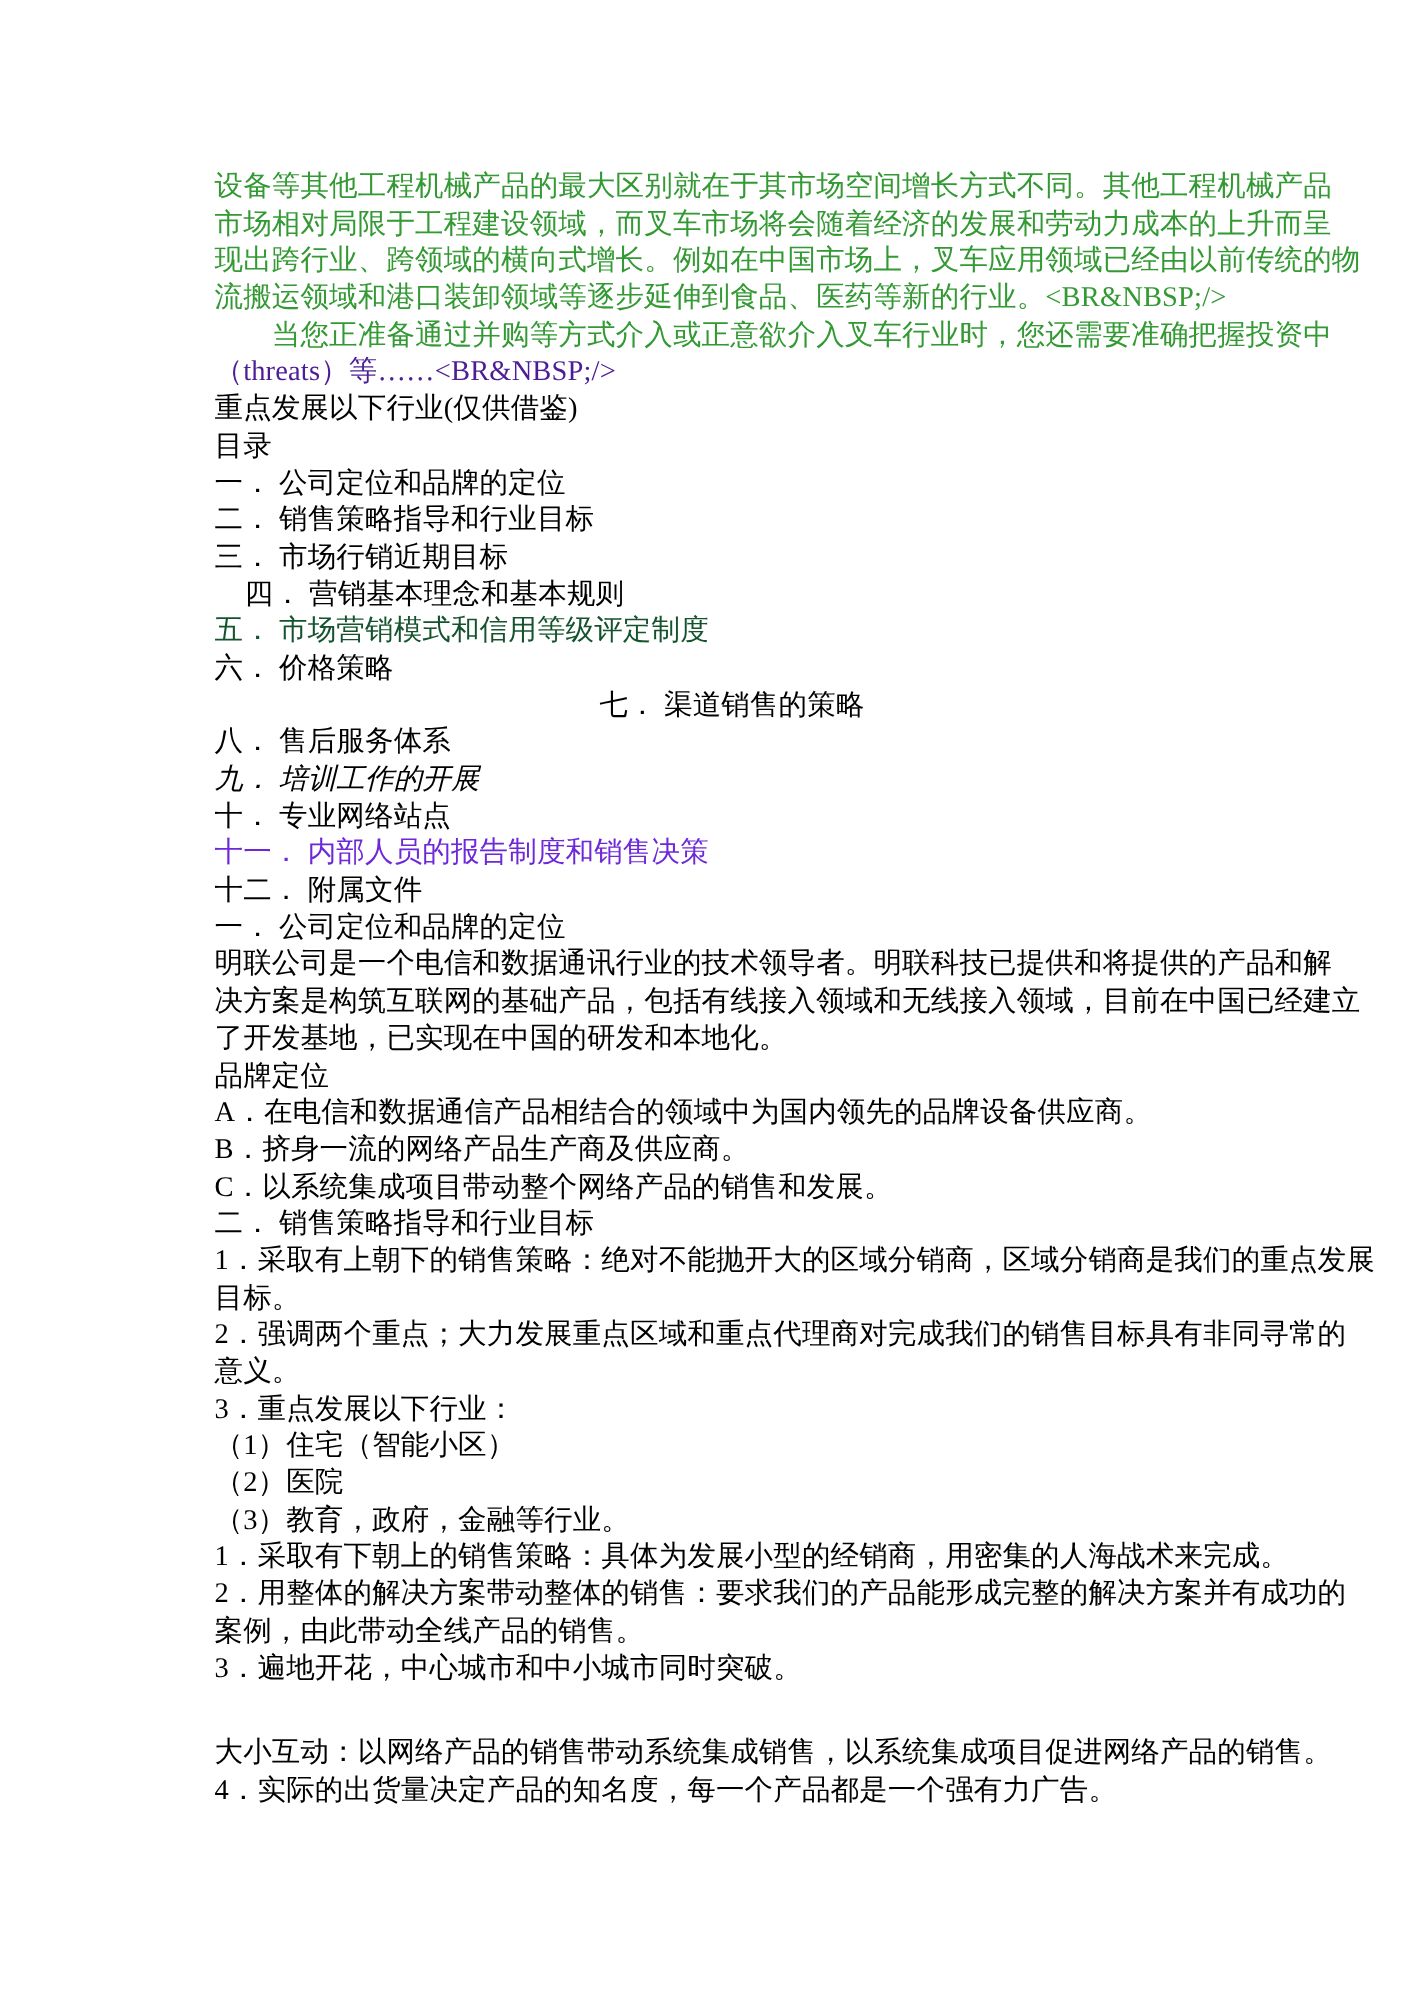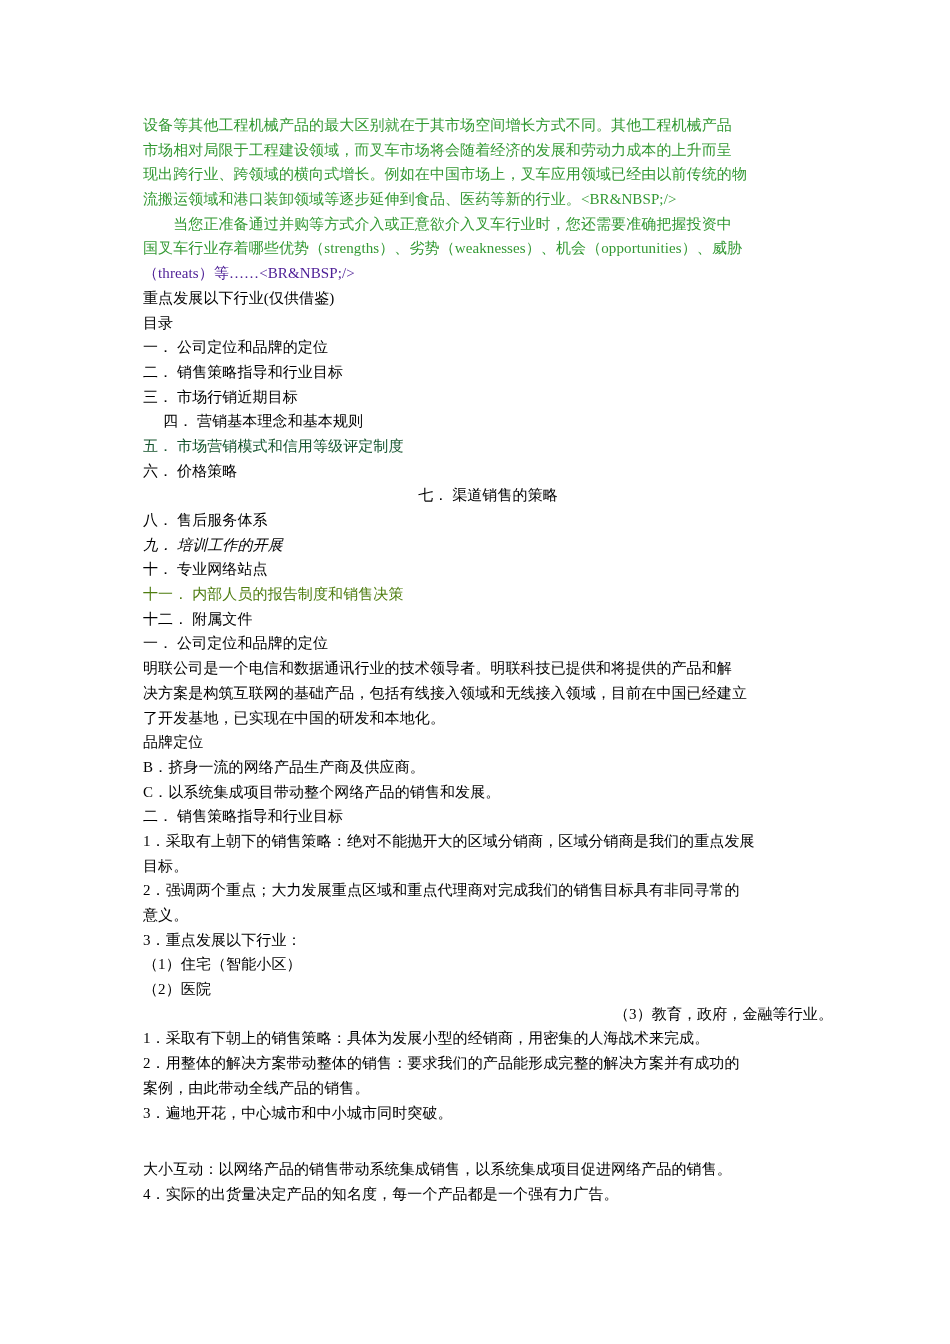--- a/index.html
+++ b/index.html
@@ -17,90 +17,90 @@
   }
   .content {
     position: absolute;
     left: 143px;
     top: 113px;
     width: 690px;
   }
   .line {
     height: 24.7px;
     line-height: 24.7px;
-    font-size: 15px;
+    font-size: 19px;
     white-space: pre;
     letter-spacing: 0.1px;
   }
   .green { color: #339933; }
   .black { color: #000000; }
 </style>
 </head>
 <body>
 
 <div class="page">
   <div class="content">
       <div>
         <div class="line green" style="color: rgb(51, 153, 51);">设备等其他工程机械产品的最大区别就在于其市场空间增长方式不同。其他工程机械产品</div>
         <div class="line green" style="color: rgb(51, 153, 51);">市场相对局限于工程建设领域，而叉车市场将会随着经济的发展和劳动力成本的上升而呈</div>
         <div class="line green" style="color: rgb(51, 153, 51);">现出跨行业、跨领域的横向式增长。例如在中国市场上，叉车应用领域已经由以前传统的物</div>
         <div class="line green" style="color: rgb(51, 153, 51);">流搬运领域和港口装卸领域等逐步延伸到食品、医药等新的行业。&lt;BR&amp;NBSP;/&gt;</div>
       </div>
       <div>
         <div class="line green" style="color: rgb(51, 153, 51);">　　当您正准备通过并购等方式介入或正意欲介入叉车行业时，您还需要准确把握投资中</div>
-        <div class="line green" style="color: rgb(51, 153, 51);">国叉车行业存着哪些优势（strengths）、劣势（weaknesses）、机会（opportunities）、威胁</div>
         <div class="line green" style="color: #4c1d95;">（threats）等……&lt;BR&amp;NBSP;/&gt;</div>
       </div>
       <div>
         <div class="line black" style="color: rgb(0, 0, 0);">重点发展以下行业(仅供借鉴)</div>
       </div>
       <div>
         <div class="line black" style="color: rgb(0, 0, 0);">目录</div>
       </div>
       <div>
         <div class="line black" style="color: rgb(0, 0, 0);">一． 公司定位和品牌的定位</div>
         <div class="line black" style="color: rgb(0, 0, 0);">二． 销售策略指导和行业目标</div>
         <div class="line black" style="color: rgb(0, 0, 0);">三． 市场行销近期目标</div>
         <div class="line black" style="color: rgb(0, 0, 0); margin-left: 20px;">四． 营销基本理念和基本规则</div>
         <div class="line black" style="color: #14532d;">五． 市场营销模式和信用等级评定制度</div>
         <div class="line black" style="color: rgb(0, 0, 0);">六． 价格策略</div>
         <div class="line black" style="color: rgb(0, 0, 0); text-align: center;">七． 渠道销售的策略</div>
         <div class="line black" style="color: rgb(0, 0, 0);">八． 售后服务体系</div>
         <div class="line black" style="color: rgb(0, 0, 0); font-style: italic;">九． 培训工作的开展</div>
         <div class="line black" style="color: rgb(0, 0, 0);">十． 专业网络站点</div>
-        <div class="line black" style="color: #4d7c0f;">十一． 内部人员的报告制度和销售决策</div>
+        <div class="line black" style="color: #6d28d9;">十一． 内部人员的报告制度和销售决策</div>
         <div class="line black" style="color: rgb(0, 0, 0);">十二． 附属文件</div>
       </div>
       <div>
         <div class="line black" style="color: rgb(0, 0, 0);">一． 公司定位和品牌的定位</div>
       </div>
       <div>
         <div class="line black" style="color: rgb(0, 0, 0);">明联公司是一个电信和数据通讯行业的技术领导者。明联科技已提供和将提供的产品和解</div>
         <div class="line black" style="color: rgb(0, 0, 0);">决方案是构筑互联网的基础产品，包括有线接入领域和无线接入领域，目前在中国已经建立</div>
         <div class="line black" style="color: rgb(0, 0, 0);">了开发基地，已实现在中国的研发和本地化。</div>
       </div>
       <div>
         <div class="line black" style="color: rgb(0, 0, 0);">品牌定位</div>
       </div>
       <div>
+        <div class="line black" style="color: rgb(0, 0, 0);">A．在电信和数据通信产品相结合的领域中为国内领先的品牌设备供应商。</div>
         <div class="line black" style="color: rgb(0, 0, 0);">B．挤身一流的网络产品生产商及供应商。</div>
         <div class="line black" style="color: rgb(0, 0, 0);">C．以系统集成项目带动整个网络产品的销售和发展。</div>
       </div>
       <div>
         <div class="line black" style="color: rgb(0, 0, 0);">二． 销售策略指导和行业目标</div>
       </div>
       <div>
         <div class="line black" style="color: rgb(0, 0, 0);">1．采取有上朝下的销售策略：绝对不能抛开大的区域分销商，区域分销商是我们的重点发展</div>
         <div class="line black" style="color: rgb(0, 0, 0);">目标。</div>
         <div class="line black" style="color: rgb(0, 0, 0);">2．强调两个重点；大力发展重点区域和重点代理商对完成我们的销售目标具有非同寻常的</div>
         <div class="line black" style="color: rgb(0, 0, 0);">意义。</div>
         <div class="line black" style="color: rgb(0, 0, 0);">3．重点发展以下行业：</div>
         <div class="line black" style="color: rgb(0, 0, 0);">（1）住宅（智能小区）</div>
         <div class="line black" style="color: rgb(0, 0, 0);">（2）医院</div>
-        <div class="line black" style="color: rgb(0, 0, 0); text-align: right;">（3）教育，政府，金融等行业。</div>
+        <div class="line black" style="color: rgb(0, 0, 0);">（3）教育，政府，金融等行业。</div>
         <div class="line black" style="color: rgb(0, 0, 0);">1．采取有下朝上的销售策略：具体为发展小型的经销商，用密集的人海战术来完成。</div>
         <div class="line black" style="color: rgb(0, 0, 0);">2．用整体的解决方案带动整体的销售：要求我们的产品能形成完整的解决方案并有成功的</div>
         <div class="line black" style="color: rgb(0, 0, 0);">案例，由此带动全线产品的销售。</div>
         <div class="line black" style="color: rgb(0, 0, 0);">3．遍地开花，中心城市和中小城市同时突破。</div>
         <div class="line black" style="color: rgb(0, 0, 0); margin-top: 32px;">大小互动：以网络产品的销售带动系统集成销售，以系统集成项目促进网络产品的销售。</div>
         <div class="line black" style="color: rgb(0, 0, 0);">4．实际的出货量决定产品的知名度，每一个产品都是一个强有力广告。</div>
       </div>
     </div>
 </div>
 

